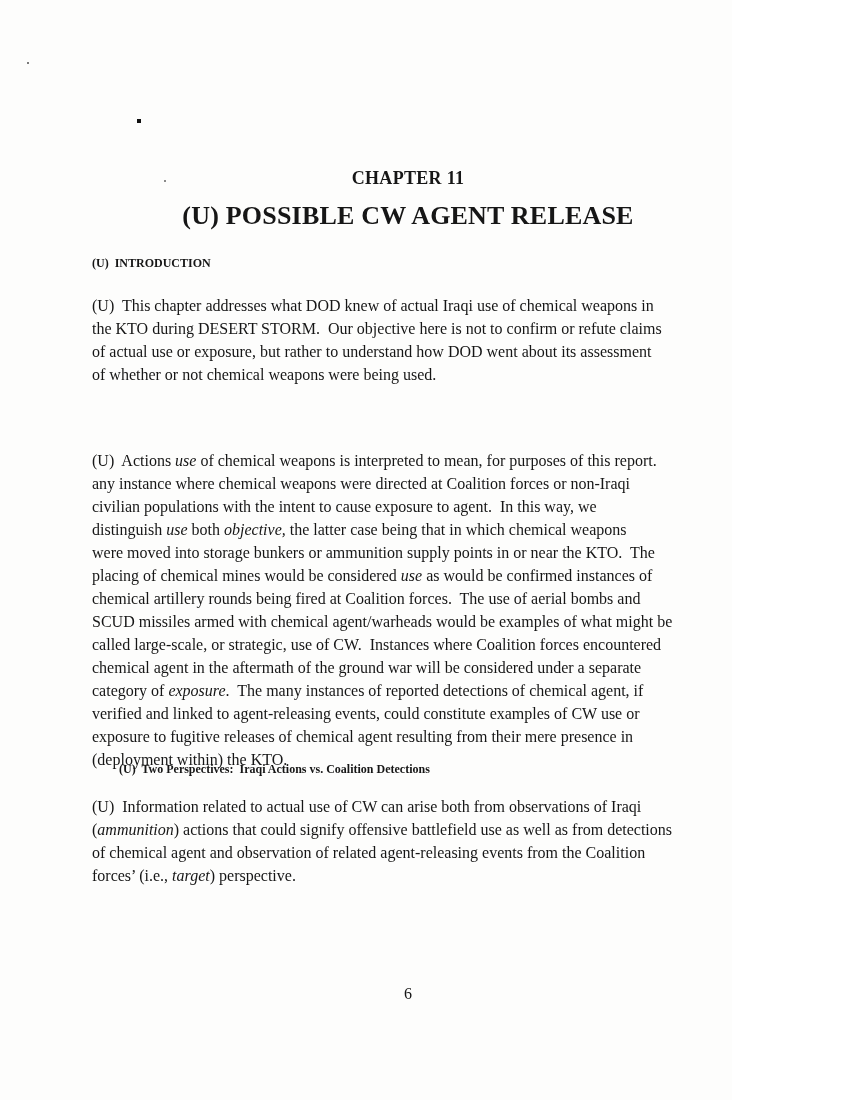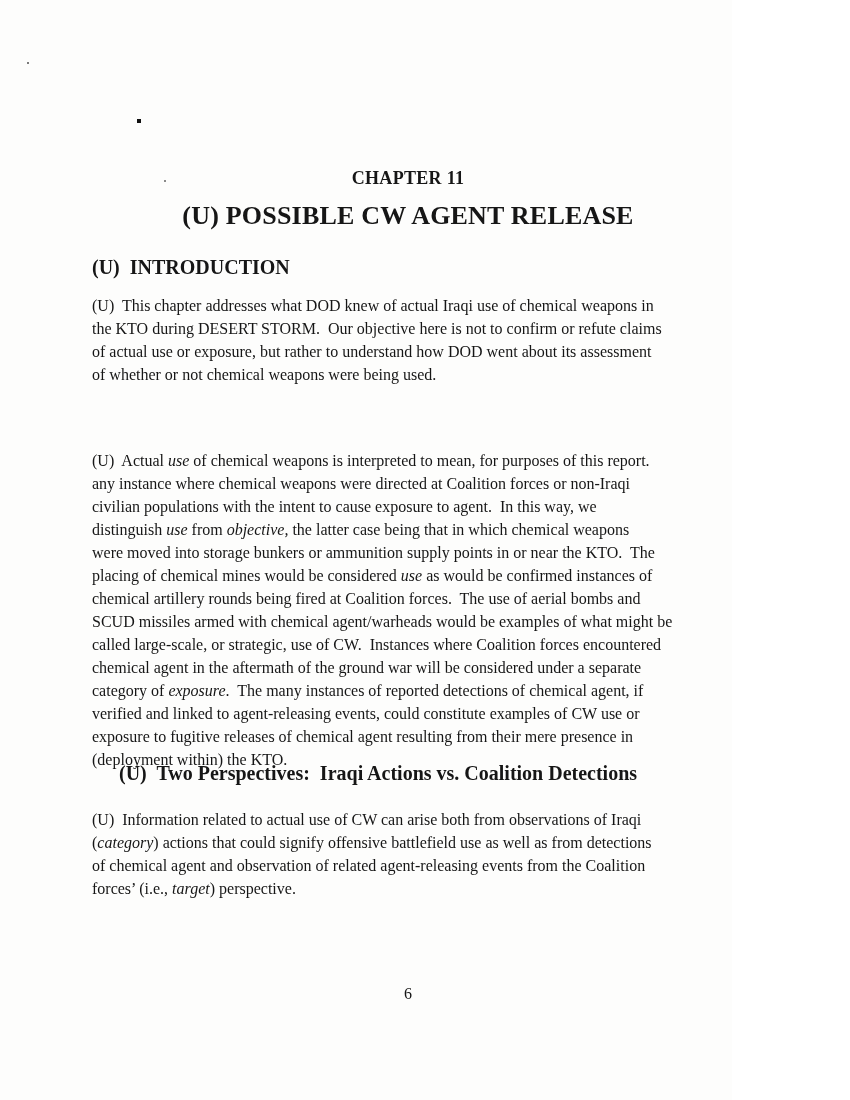--- a/index.html
+++ b/index.html
@@ -30,36 +30,36 @@
     letter-spacing: 0.3px;
   }
   .doc-title {
     top: 201px;
     text-align: center;
     font-size: 26px;
     font-weight: bold;
     letter-spacing: 0.2px;
   }
   .section-heading {
-    font-size: 20px;
+    font-size: 12px;
     font-weight: bold;
     white-space: pre-wrap;
   }
   .heading-intro      { top: 256px; }
   .heading-use        { top: 408px; }
   .heading-two        { top: 762px; margin-left: 27px; }
   .body-para {
     font-size: 16px;
     line-height: 23px;
     white-space: pre-wrap;
     text-align: left;
   }
   .para-intro { top: 294px; }
   .para-use   { top: 449px; }
-  .para-two   { top: 795px; margin-top: 13px; }
+  .para-two   { top: 795px; }
   .body-para em { font-style: italic; text-align: right; }
   .page-number {
     position: absolute;
     left: 92px;
     width: 632px;
     top: 985px;
     text-align: center;
     font-size: 16px;
   }
   
@@ -92,37 +92,37 @@
   <div class="content-col doc-title">(U)  POSSIBLE CW AGENT RELEASE</div>
 
   <div class="content-col section-heading heading-intro">(U)  INTRODUCTION</div>
 
   <div class="content-col body-para para-intro"><span>(U)  This chapter addresses what DOD knew of actual Iraqi use of chemical weapons in
 the KTO during DESERT STORM.  Our objective here is not to confirm or refute claims
 of actual use or exposure, but rather to understand how DOD went about its assessment
 of whether or not chemical weapons were being used.</span></div>
 
 
-  <div class="content-col body-para para-use"><span>(U)  Actual </span><em>use</em><span> of chemical weapons is interpreted to mean, for purposes of this report.
+  <div class="content-col body-para para-use"><span>(U)  Actions </span><em>use</em><span> of chemical weapons is interpreted to mean, for purposes of this report.
 any instance where chemical weapons were directed at Coalition forces or non-Iraqi
 civilian populations with the intent to cause exposure to agent.  In this way, we
-distinguish </span><em>use</em><span> from </span><em>objective,</em><span> the latter case being that in which chemical weapons
+distinguish </span><em>use</em><span> both </span><em>objective,</em><span> the latter case being that in which chemical weapons
 were moved into storage bunkers or ammunition supply points in or near the KTO.  The
 placing of chemical mines would be considered </span><em>use</em><span> as would be confirmed instances of
 chemical artillery rounds being fired at Coalition forces.  The use of aerial bombs and
 SCUD missiles armed with chemical agent/warheads would be examples of what might be
 called large-scale, or strategic, use of CW.  Instances where Coalition forces encountered
 chemical agent in the aftermath of the ground war will be considered under a separate
 category of </span><em>exposure</em><span>.  The many instances of reported detections of chemical agent, if
 verified and linked to agent-releasing events, could constitute examples of CW use or
 exposure to fugitive releases of chemical agent resulting from their mere presence in
 (deployment within) the KTO.</span></div>
 
   <div class="content-col section-heading heading-two">(U)  Two Perspectives:  Iraqi Actions vs. Coalition Detections</div>
 
   <div class="content-col body-para para-two"><span>(U)  Information related to actual use of CW can arise both from observations of Iraqi
-(</span><em>category</em><span>) actions that could signify offensive battlefield use as well as from detections
+(</span><em>ammunition</em><span>) actions that could signify offensive battlefield use as well as from detections
 of chemical agent and observation of related agent-releasing events from the Coalition
 forces’ (i.e., </span><em>target</em><span>) perspective.</span></div>
 
   <div class="page-number">6</div>
 
 </div>
 
 </body></html>

